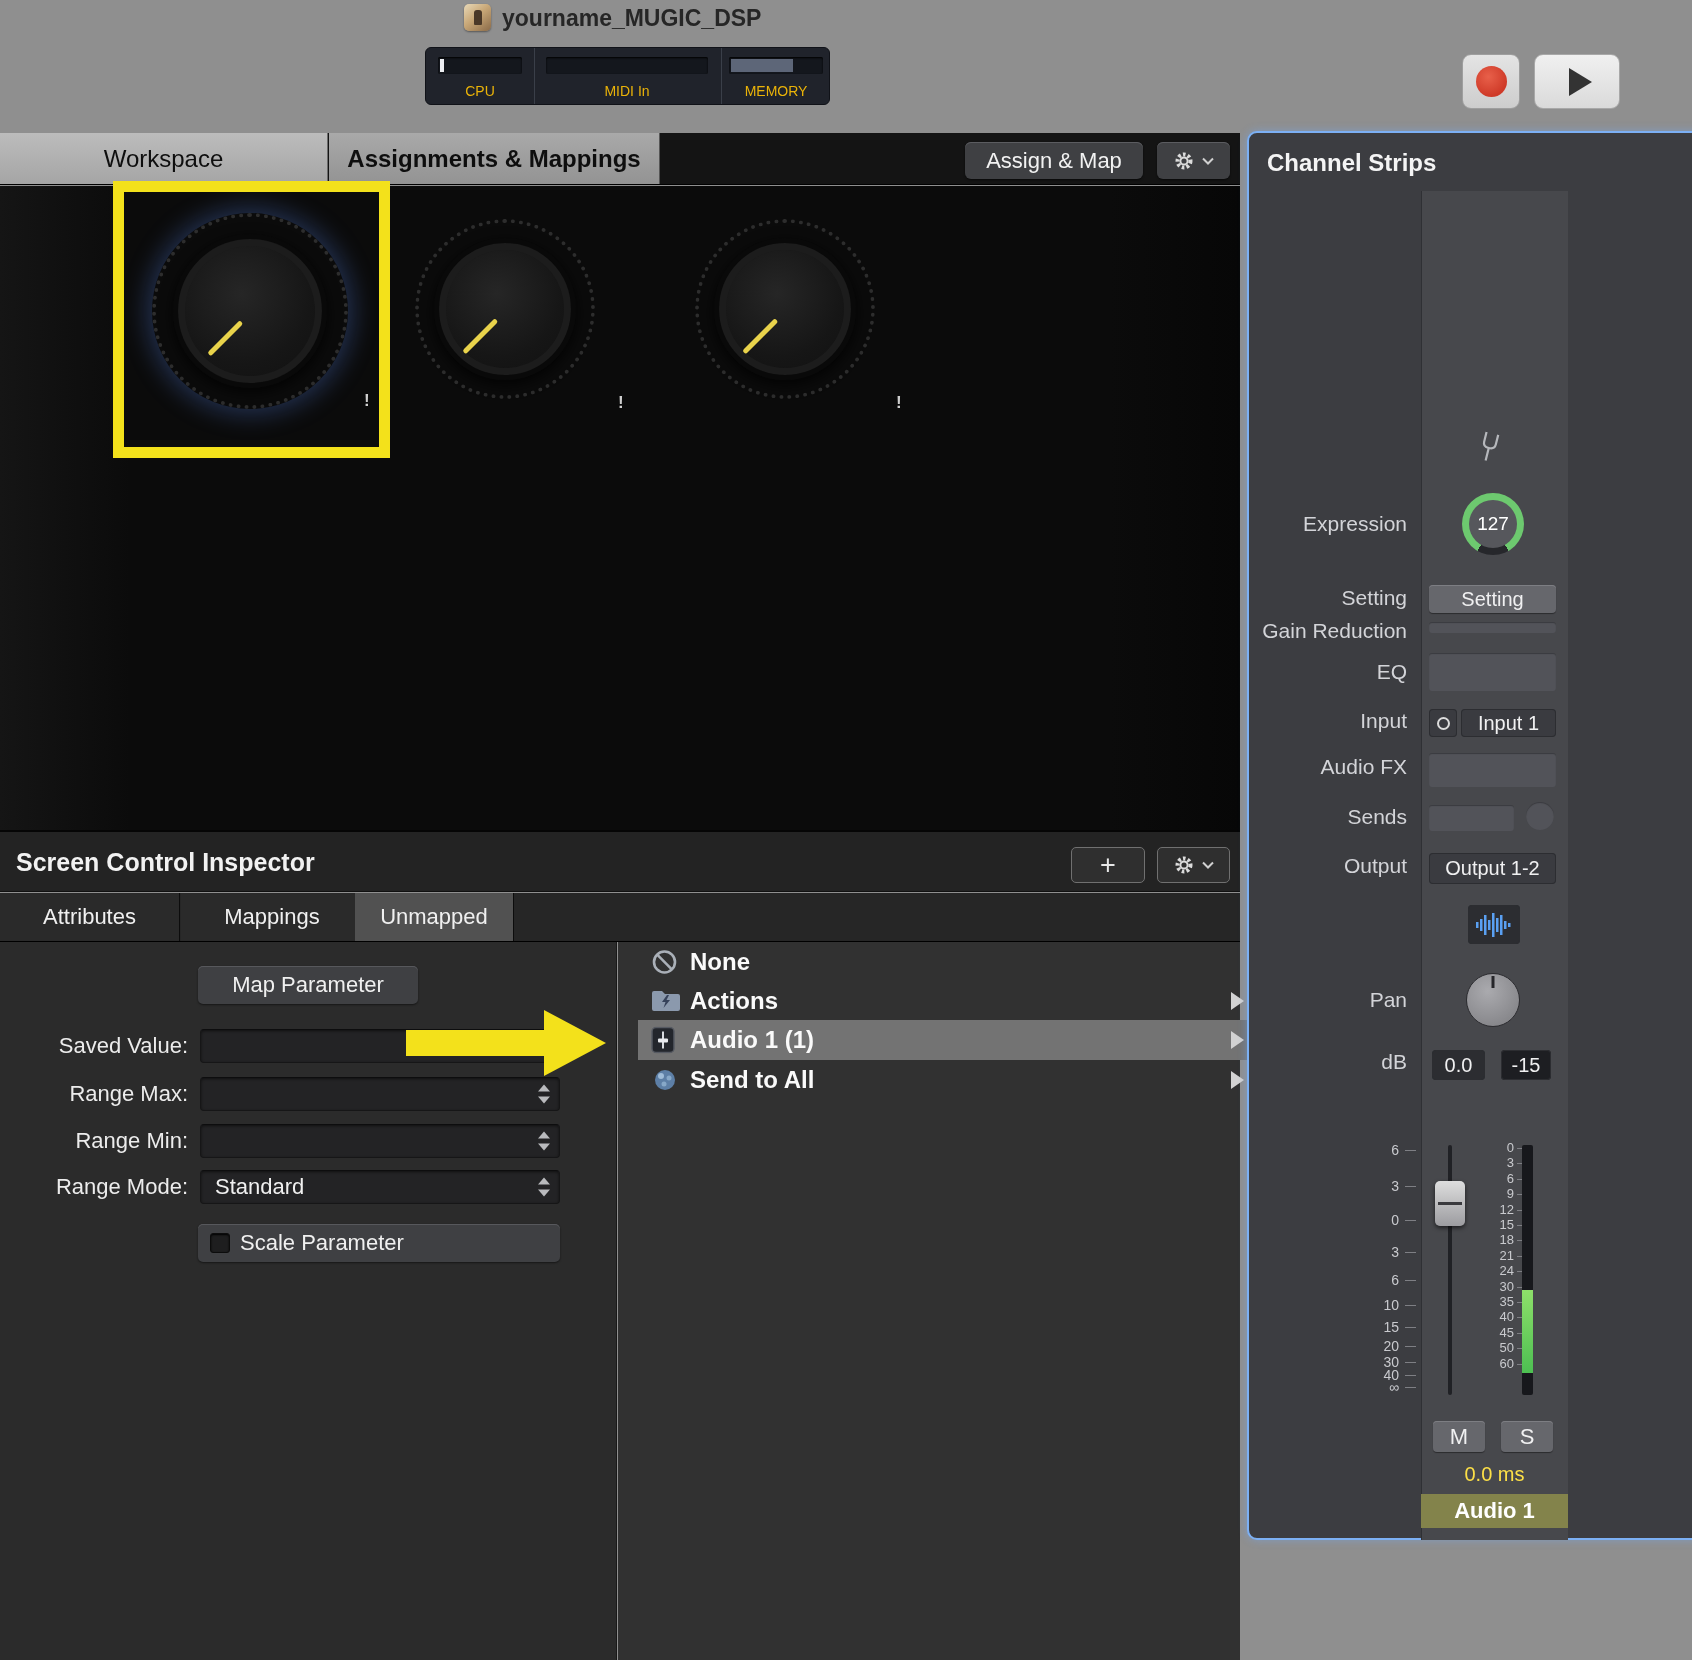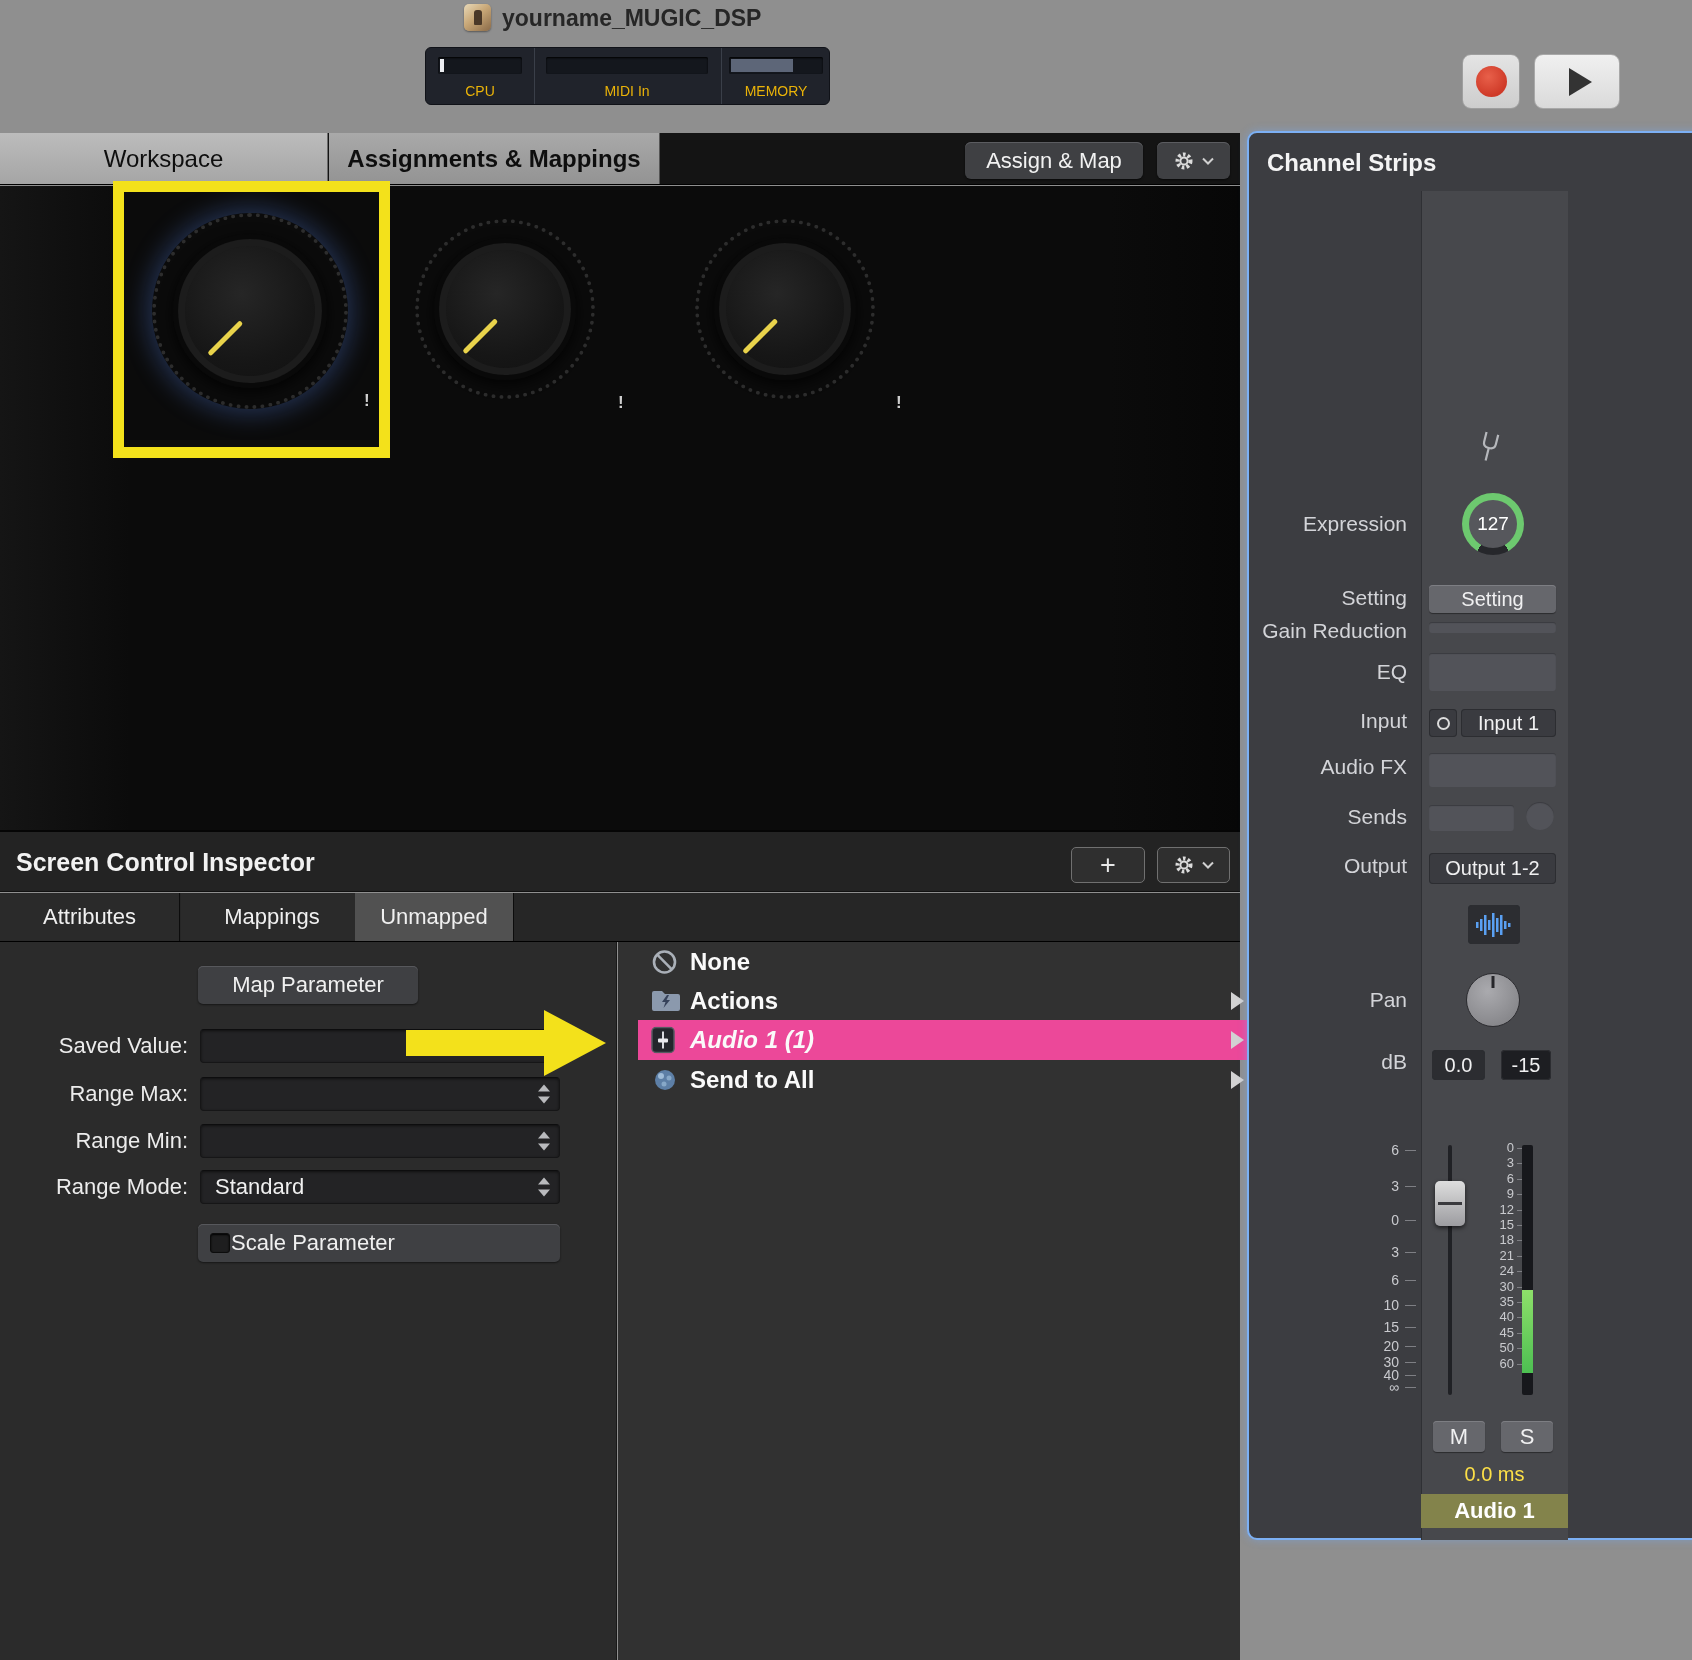--- a/index.html
+++ b/index.html
@@ -67,21 +67,21 @@
     border-radius:4px; box-shadow:inset 0 1px 3px rgba(0,0,0,.55); }
   .f-value { position:absolute; left:14px; top:3px; font-size:22px; color:#f0f0f0; }
   .stp { position:absolute; right:9px; top:50%; transform:translateY(-50%); display:flex; flex-direction:column; gap:5px; }
   .tri-up { width:0; height:0; border-left:6px solid transparent; border-right:6px solid transparent; border-bottom:7px solid #b9babd; }
   .tri-dn { width:0; height:0; border-left:6px solid transparent; border-right:6px solid transparent; border-top:7px solid #b9babd; }
   .wide-btn { position:absolute; background:#3f4043; border-radius:5px; display:flex; align-items:center; justify-content:center;
     color:#f0f0f0; font-size:22px; box-shadow:inset 0 1px 0 #57585c, 0 1px 2px rgba(0,0,0,.5); }
   .checkbox { width:20px; height:20px; background:#1e1e1f; border:1px solid #0c0c0c; border-radius:3px; box-shadow:inset 0 1px 2px #000; }
 
   .menu-row { position:absolute; left:0; width:100%; height:39px;margin-left:20px; }
-  .menu-row.sel { background:#ec4899;font-style:italic; }
+  .menu-row.sel { background:#737373; }
   .mi-icon { position:absolute; left:13px; top:50%; transform:translateY(-50%); display:flex; }
   .mi-label { position:absolute; left:52px; top:50%; transform:translateY(-50%); font-size:24px; font-weight:600; color:#fafafa; white-space:nowrap; }
   .submenu-arrow { position:absolute; right:16px; top:50%; transform:translateY(-50%); width:0; height:0;
     border-top:9px solid transparent; border-bottom:9px solid transparent; border-left:13px solid #d2d2d2; }
 
   .big-arrow { position:absolute; left:406px; top:1008px; z-index:60; }
 
   
   .cs-panel { position:absolute; left:1247px; top:131px; width:460px; height:1409px; background:#3c3d41;
     border:2px solid #7cb0f4; border-radius:10px; box-shadow:0 0 8px rgba(110,170,255,.45); }
@@ -244,21 +244,21 @@
 
   <div class="f-label" style="top:1174px">Range Mode:</div>
   <div class="f-input" style="top:1170px">
     <div class="f-value">Standard</div>
     <div class="stp">
         <div class="tri-up"></div>
         <div class="tri-dn"></div>
       </div>
   </div>
 
-  <div class="wide-btn" style="left:198px; top:1224px; width:362px; height:38px; justify-content:flex-start; padding-left:12px; gap:1px">
+  <div class="wide-btn" style="left:198px; top:1224px; width:362px; height:38px; justify-content:flex-start; padding-left:12px; gap:10px">
     <div class="checkbox"></div>
     <span>Scale Parameter</span>
   </div>
 
   <div class="menu-panel">
     <div class="menu-row" style="top:0">
       <span class="mi-icon">
         <svg width="27" height="27" viewBox="0 0 27 27">
             <circle cx="13.5" cy="13.5" r="10.5" fill="none" stroke="#aab0b8" stroke-width="2.6"></circle>
             <line x1="6.2" y1="6.2" x2="20.8" y2="20.8" stroke="#aab0b8" stroke-width="2.6"></line>

